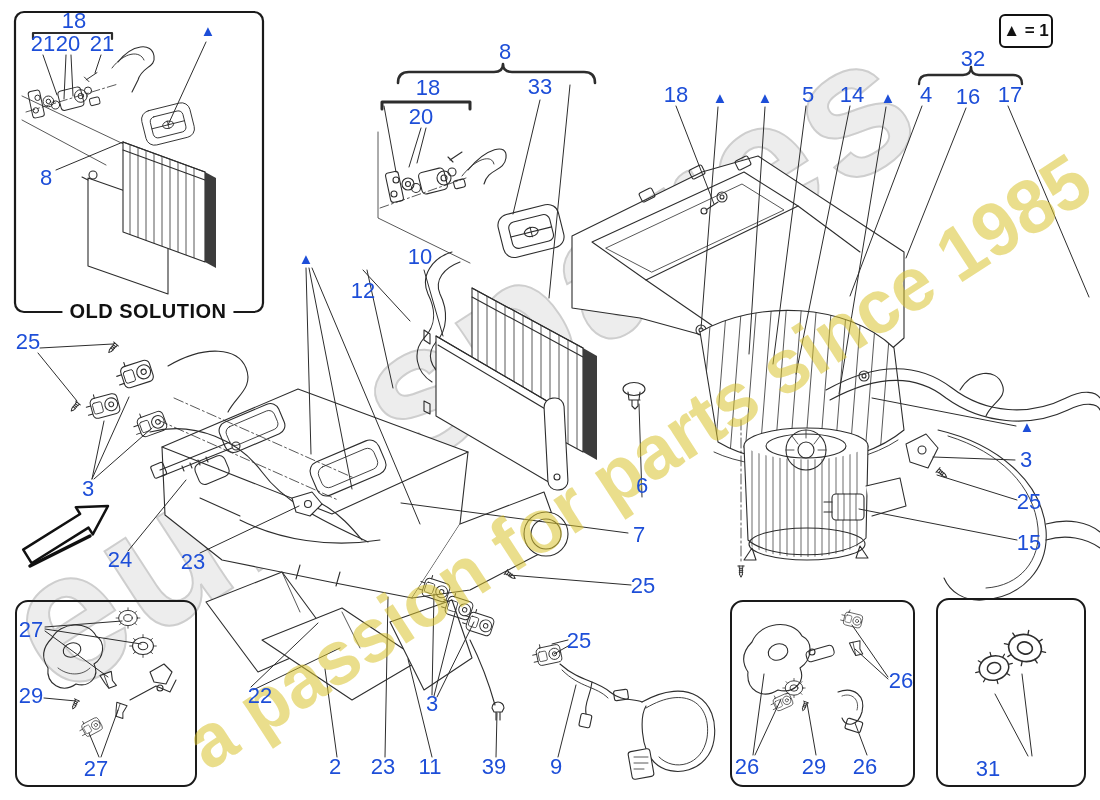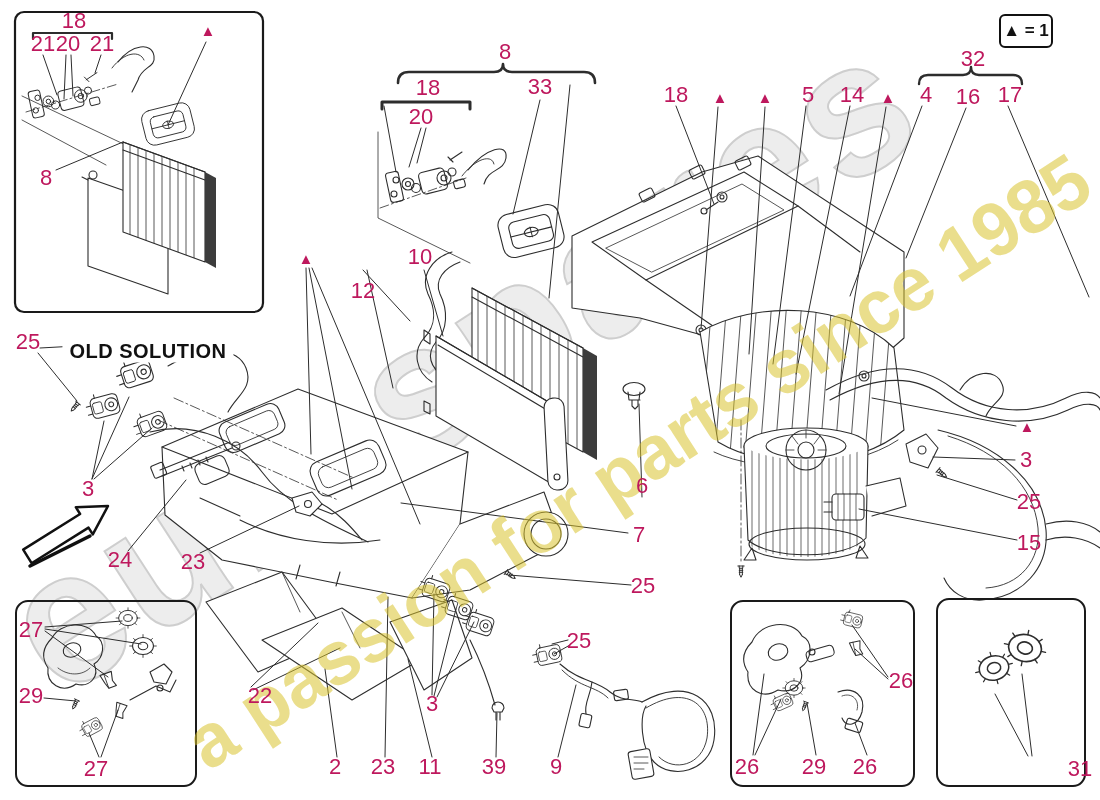--- a/index.html
+++ b/index.html
@@ -1,20 +1,20 @@
 <!DOCTYPE html>
 <html><head>
 <meta charset="utf-8">
 <style>
   html,body{margin:0;padding:0;background:#fff;}
   #stage{position:relative;width:1100px;height:800px;background:#fff;overflow:hidden;
          font-family:"Liberation Sans",sans-serif;}
   #stage svg{position:absolute;left:0;top:0;}
   .co{position:absolute;transform:translate(-50%,-50%);font:22px "Liberation Sans",sans-serif;
-      color:#be185d;white-space:nowrap;z-index:5;}
+      color:#1d4ed8;white-space:nowrap;z-index:5;}
   .co.tri{font-size:15px;}
   .label-box{position:absolute;transform:translate(-50%,-50%);background:#fff;padding:0 7px;
       font:bold 20px "Liberation Sans",sans-serif;color:#111;letter-spacing:.5px;z-index:6;}
   .legend{position:absolute;left:999px;top:14px;width:50px;height:30px;border:2.5px solid #111;
       border-radius:6px;display:flex;align-items:center;justify-content:center;
       font:bold 17px "Liberation Sans",sans-serif;color:#111;background:#fff;z-index:6;}
 </style>
 </head>
 <body>
 
@@ -387,17 +387,17 @@
       <div class="co" style="left: 1026px; top: 460px;">3</div>
       <div class="co" style="left: 1029px; top: 502px;">25</div>
       <div class="co" style="left: 1029px; top: 543px;">15</div>
       <div class="co" style="left: 31px; top: 630px;">27</div>
       <div class="co" style="left: 31px; top: 696px;">29</div>
       <div class="co" style="left: 96px; top: 769px;">27</div>
       <div class="co" style="left: 901px; top: 681px;">26</div>
       <div class="co" style="left: 747px; top: 767px;">26</div>
       <div class="co" style="left: 814px; top: 767px;">29</div>
       <div class="co" style="left: 865px; top: 767px;">26</div>
-      <div class="co" style="left: 1080px; top: 769px; text-align: right;">31</div>
+      <div class="co" style="left: 988px; top: 769px; text-align: right;">31</div>
     </div>
-  <div class="label-box" style="left:148px;top:311px;margin-top:40px;">OLD SOLUTION</div>
+  <div class="label-box" style="left:148px;top:311px;">OLD SOLUTION</div>
   <div class="legend">▲ = 1</div>
 </div>
 
 </body></html>

